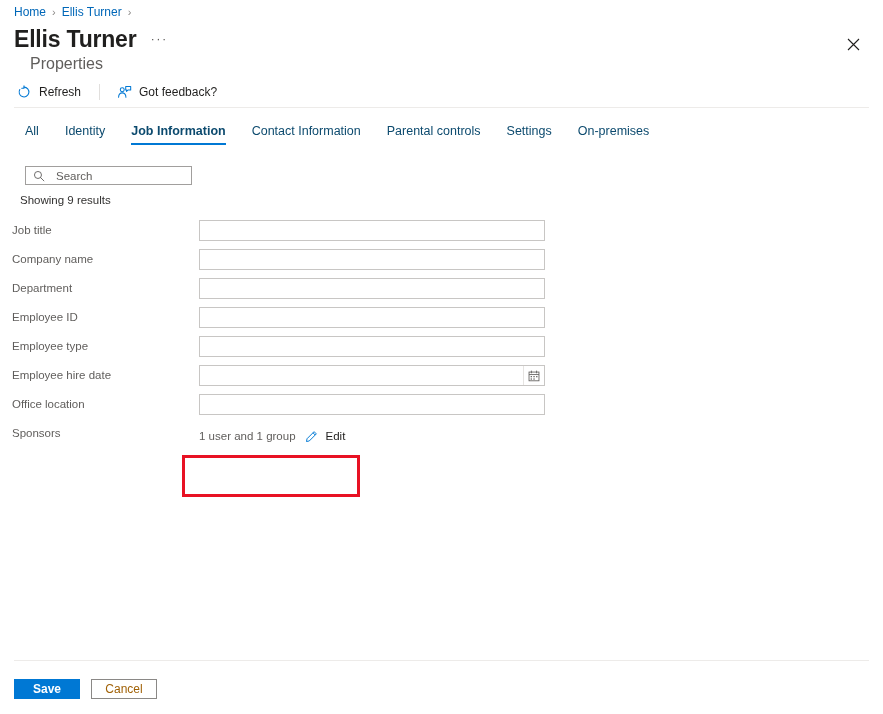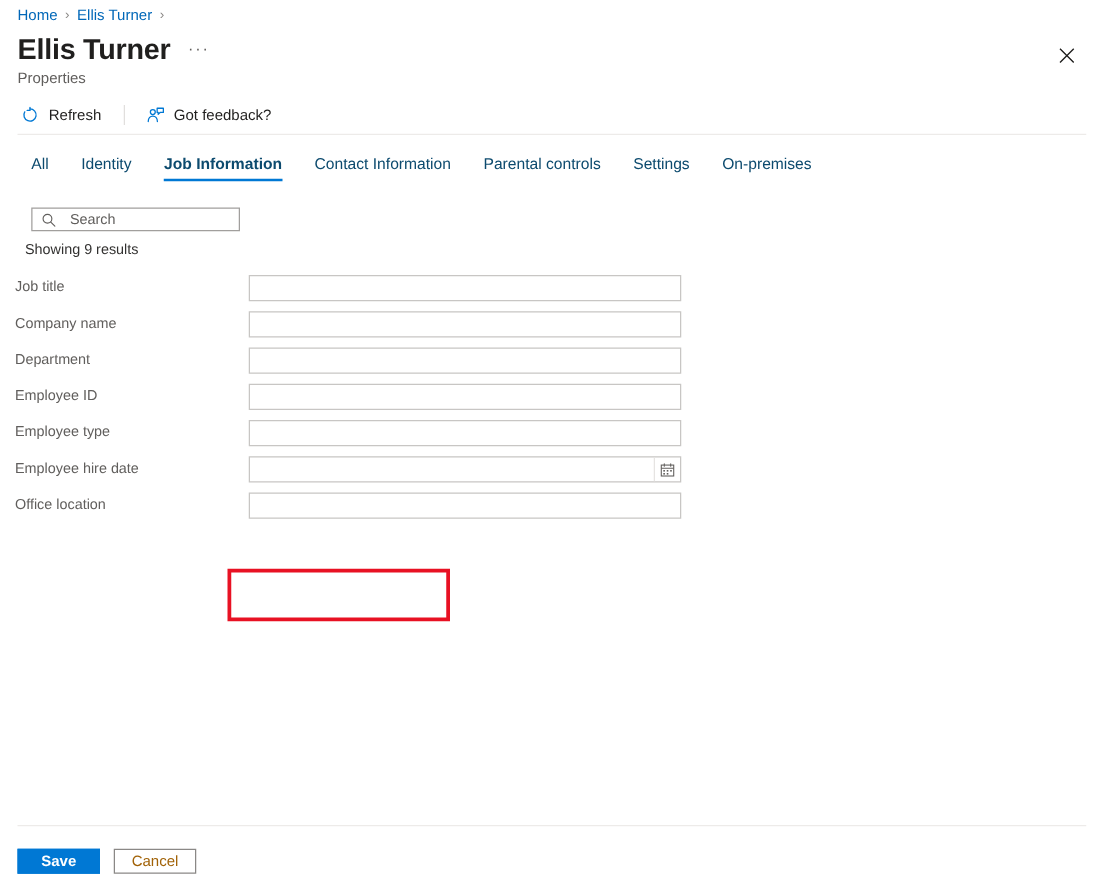--- a/index.html
+++ b/index.html
@@ -56,23 +56,23 @@
   .title-ellipsis {
     font-size: 13px;
     color: #605e5c;
     letter-spacing: 1.5px;
     cursor: pointer;
     position: relative;
     top: -4px;
   }
   .subtitle {
     position: absolute;
-    left: 14px;
+    left: 30px;
     top: 55px;
-    font-size: 12px;
+    font-size: 16px;
     color: #605e5c;
   }
 
   .close-btn {
     position: absolute;
     right: 16px;
     top: 30px;
     width: 28px;
     height: 28px;
     display: flex;
@@ -486,20 +486,35 @@
   </div>
 
   <div class="form-row">
     <span class="form-label">Office location</span>
     <div class="form-field">
       <input type="text" value="" style="">
     </div>
   </div>
 
 
+  <div class="form-row sponsors-row">
+    <span class="form-label">Sponsors</span>
+    <div class="sponsors-value">
+      <span>1 user and 1 group</span>
+      <span class="edit-link">
+        <span class="pencil-icon">
+          <svg width="13" height="13" viewBox="0 0 14 14" aria-hidden="true">
+            <path d="M9.8 1.8 L12.2 4.2 L4.6 11.8 L1.6 12.4 L2.2 9.4 Z" stroke="currentColor" stroke-width="1.05" fill="none" stroke-linejoin="round"></path>
+            <path d="M8.6 3 L11 5.4" stroke="currentColor" stroke-width="1.05"></path>
+          </svg>
+        </span>
+        <span>Edit</span>
+      </span>
+    </div>
+  </div>
 
 </div>
 
 <div class="highlight-box" style="border-color: rgb(232, 17, 35);"></div>
 
 <div class="divider-bottom"></div>
 <div class="footer">
   <button class="btn btn-primary">Save</button>
   <button class="btn btn-secondary">Cancel</button>
 </div>

